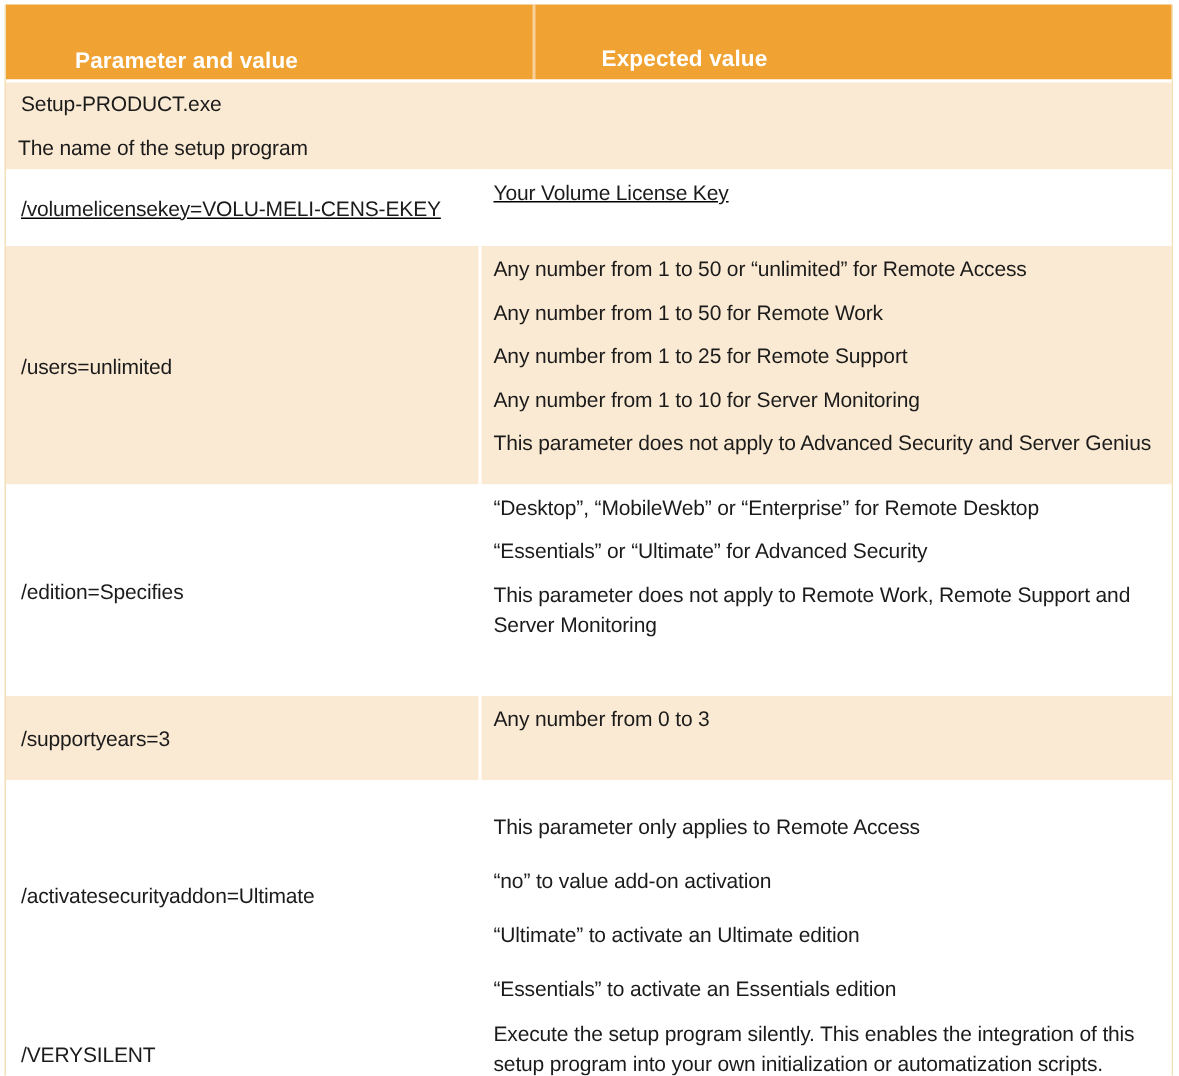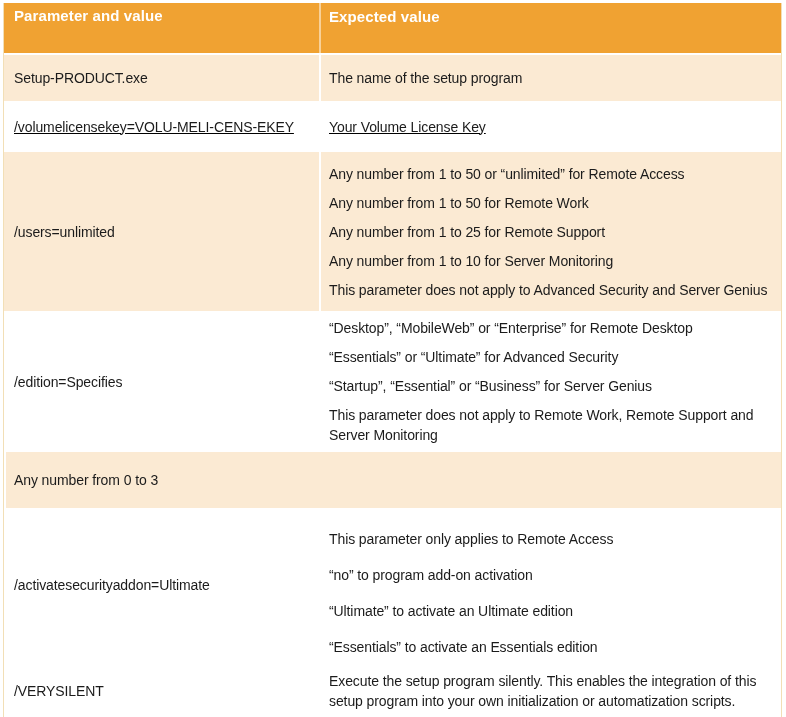--- a/index.html
+++ b/index.html
@@ -28,21 +28,22 @@
     display: flex;
     height: 50px;
     background: var(--header-bg);
     color: var(--header-text);
     font-weight: bold;
     font-size: 15px;
     letter-spacing: 0.1px;
   }
   .thead .col1, .thead .col2 {
     display: flex;
-    align-items: flex-start;
+    align-items: flex-end;
+    margin-left: 36px;
   }
   .header-gap {
     height: 2px;
     background: #ffffff;
   }
   .trow {
     display: flex;
     box-sizing: border-box;
   }
   .bg-cream { background: var(--row-cream); }
@@ -59,21 +60,21 @@
     width: 2px;
     flex: none;
     background: var(--divider);
   }
   .thead .cdiv {
     background: rgba(255,255,255,0.5);
   }
   .col2 {
     flex: 1;
     display: flex;
-    align-items: center;
+    align-items: flex-start;
     padding: 5px 12px 5px 8px;
     box-sizing: border-box;
     min-width: 0;
   }
   .cell-text, .paras {
     font-size: 14px;
     line-height: 20px;
     color: var(--body-text);
     letter-spacing: -0.1px;
   }
@@ -96,21 +97,21 @@
     <div class="col1">
       <span>Parameter and value</span>
     </div>
     <div class="cdiv"></div>
     <div class="col2">
       <span>Expected value</span>
     </div>
   </div>
   <div class="header-gap"></div>
   <div id="table-body">
-      <div class="trow bg-cream" style="min-height: 46px;">
+      <div class="trow bg-cream" style="min-height: 46px; flex-direction: column;">
         <div class="col1">
           <span class="cell-text">Setup-PRODUCT.exe</span>
         </div>
         <div class="cdiv"></div>
         <div class="col2">
           <div class="paras">
             <p>The name of the setup program</p>
           </div>
         </div>
       </div>
@@ -142,42 +143,44 @@
       </div>
       <div class="trow bg-white" style="min-height: 141px;">
         <div class="col1">
           <span class="cell-text">/edition=Specifies</span>
         </div>
         <div class="cdiv"></div>
         <div class="col2">
           <div class="paras">
             <p>“Desktop”, “MobileWeb” or “Enterprise” for Remote Desktop</p>
             <p>“Essentials” or “Ultimate” for Advanced Security</p>
-            <p>“Startup”, “Essential” or “Business” for Server Genius</p>
             <p>This parameter does not apply to Remote Work, Remote Support and Server Monitoring</p>
           </div>
         </div>
       </div>
       <div class="trow bg-cream" style="min-height: 56px;">
+        <div class="col1">
+          <span class="cell-text">/supportyears=3</span>
+        </div>
         <div class="cdiv"></div>
         <div class="col2">
           <div class="paras">
             <p>Any number from 0 to 3</p>
           </div>
         </div>
       </div>
       <div class="trow bg-white tight" style="min-height: 86px;">
         <div class="col1">
           <span class="cell-text">/activatesecurityaddon=Ultimate</span>
         </div>
         <div class="cdiv"></div>
         <div class="col2">
           <div class="paras">
             <p>This parameter only applies to Remote Access</p>
-            <p>“no” to program add-on activation</p>
+            <p>“no” to value add-on activation</p>
             <p>“Ultimate” to activate an Ultimate edition</p>
             <p>“Essentials” to activate an Essentials edition</p>
           </div>
         </div>
       </div>
       <div class="trow bg-white" style="min-height: 58px;">
         <div class="col1">
           <span class="cell-text">/VERYSILENT</span>
         </div>
         <div class="cdiv"></div>

